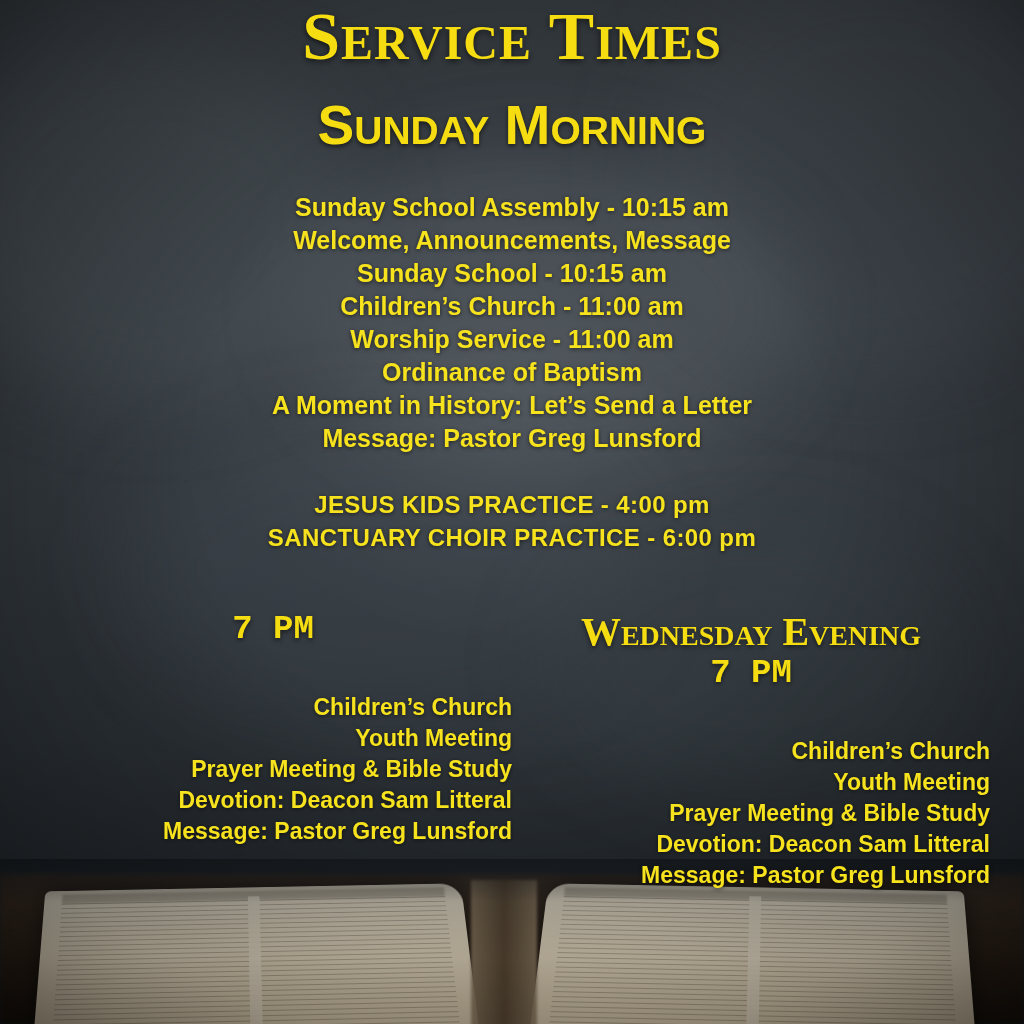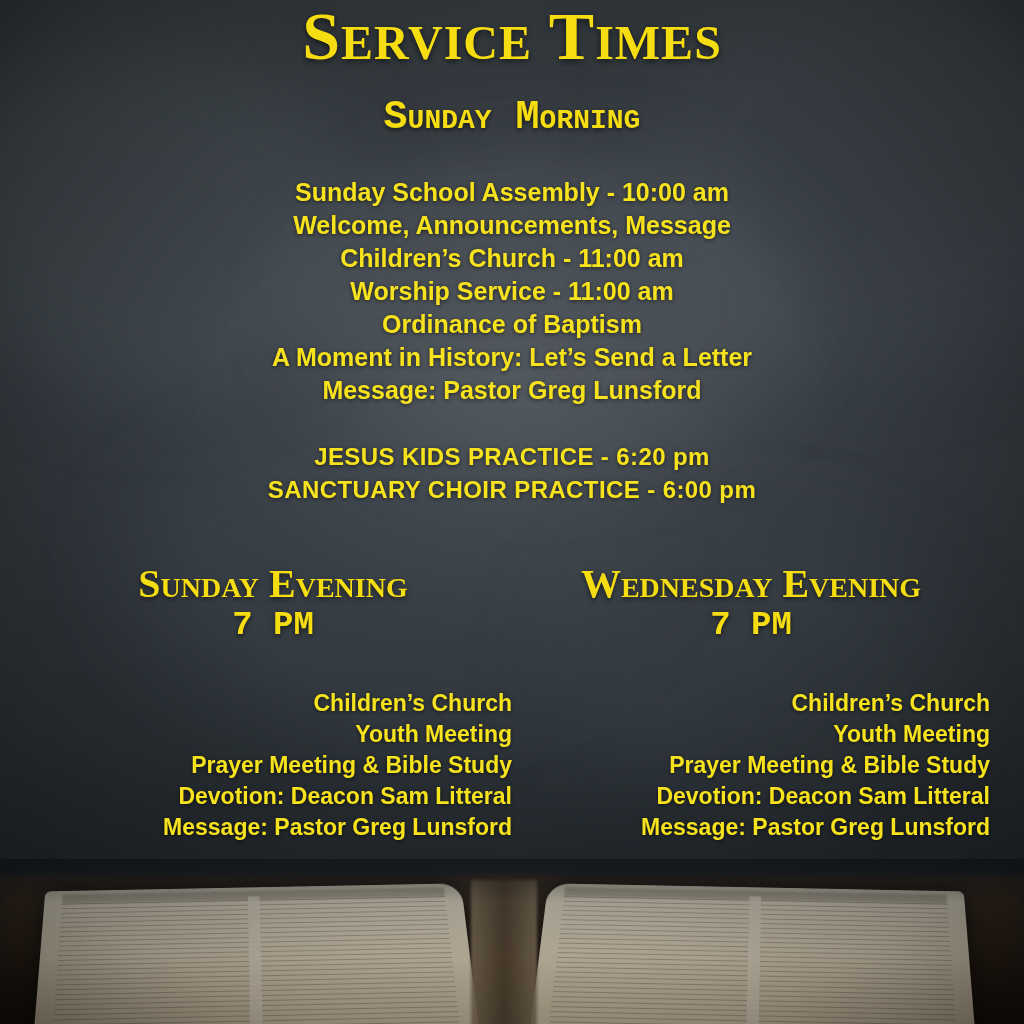--- a/index.html
+++ b/index.html
@@ -136,24 +136,24 @@
     font-weight: 700;
     font-size: 68px;
     line-height: 1.0;
     letter-spacing: 1px;
     padding-top: 2px;
     color: #f5dd12;
     text-shadow: 0 2px 6px rgba(0,0,0,0.65);
   }
 
   .subtitle {
-    font-family: Liberation Mono, monospace;
-    font-variant: small-caps;
-    font-weight: 700;
-    font-size: 40px;
+    font-family: Liberation Sans, sans-serif;
+    font-variant: small-caps;
+    font-weight: 700;
+    font-size: 55px;
     line-height: 1.0;
     margin-top: 28px;
     color: #f5dd12;
     text-shadow: 0 2px 5px rgba(0,0,0,0.6);
   }
 
   .morning-list {
     margin-top: 38px;
     font-size: 25px;
     font-weight: 700;
@@ -241,38 +241,38 @@
 
   <div class="vignette"></div>
 
   <div class="content">
 
     <div class="title">Service Times</div>
 
     <div class="subtitle">Sunday Morning</div>
 
     <div class="morning-list">
-      <span class="line">Sunday School Assembly - 10:00 am</span>
+      <span class="line">Sunday School Assembly - 10:15 am</span>
       <span class="line">Welcome, Announcements, Message</span>
+      <span class="line">Sunday School - 10:15 am</span>
       <span class="line">Children’s Church - 11:00 am</span>
       <span class="line">Worship Service - 11:00 am</span>
       <span class="line">Ordinance of Baptism</span>
       <span class="line">A Moment in History: Let’s Send a Letter</span>
       <span class="line">Message: Pastor Greg Lunsford</span>
     </div>
 
     <div class="practice-list">
-      <span class="line">JESUS KIDS PRACTICE - 6:20 pm</span>
+      <span class="line">JESUS KIDS PRACTICE - 4:00 pm</span>
       <span class="line">SANCTUARY CHOIR PRACTICE - 6:00 pm</span>
     </div>
 
     <div class="columns">
 
       <div class="col">
-        <div class="col-heading">Sunday Evening</div>
         <div class="col-time">7 PM</div>
         <div class="col-list">
           <span class="line">Children’s Church</span>
           <span class="line">Youth Meeting</span>
           <span class="line">Prayer Meeting &amp; Bible Study</span>
           <span class="line">Devotion: Deacon Sam Litteral</span>
           <span class="line">Message: Pastor Greg Lunsford</span>
         </div>
       </div>
 

